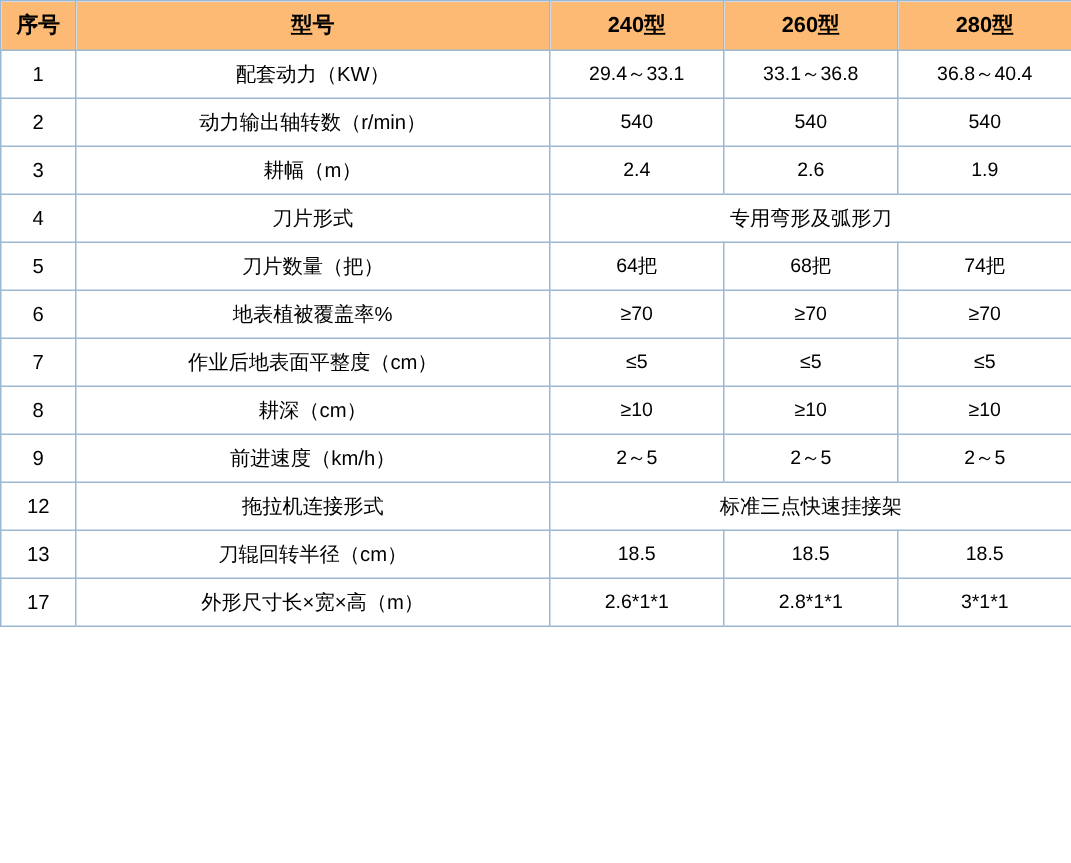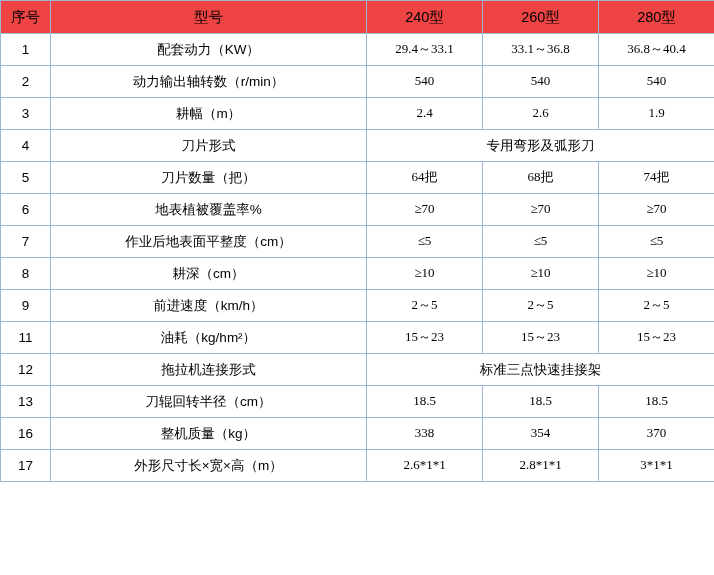--- a/index.html
+++ b/index.html
@@ -30,34 +30,33 @@
     vertical-align: middle;
     font-size: 13.5px;
     color: #000000;
     height: 31px;
     padding: 0 2px;
     line-height: 1.15;
     white-space: nowrap;
     overflow: hidden;
   }
   table.spec thead th {
-    background: #ef4444;
-    font-weight: normal;
+    background: #fdba74;
+    font-weight: bold;
     font-size: 14.5px;
     height: 32px;
   }
   table.spec td.idx {
     font-size: 13.5px;
   }
   table.spec td.name {
     font-size: 13.5px;
   }
   table.spec td.val {
     font-size: 13px;
-    font-family: Liberation Serif, serif;
   }
   table.spec td.span {
     font-size: 13.5px;
     margin-left: 24px;
   }
 </style>
 </head>
 <body>
 
 <table class="spec">
@@ -133,46 +132,32 @@
         <td class="val">≥10</td>
       </tr>
       <tr>
         <td class="idx">9</td>
         <td class="name">前进速度（km/h）</td>
         <td class="val">2～5</td>
         <td class="val">2～5</td>
         <td class="val">2～5</td>
       </tr>
       <tr>
-        <td class="idx">11</td>
-        <td class="name">油耗（kg/hm²）</td>
-        <td class="val">15～23</td>
-        <td class="val">15～23</td>
-        <td class="val">15～23</td>
-      </tr>
-      <tr>
         <td class="idx">12</td>
         <td class="name">拖拉机连接形式</td>
         <td class="span" colspan="3">标准三点快速挂接架</td>
       </tr>
       <tr>
         <td class="idx">13</td>
         <td class="name">刀辊回转半径（cm）</td>
         <td class="val">18.5</td>
         <td class="val">18.5</td>
         <td class="val">18.5</td>
       </tr>
       <tr>
-        <td class="idx">16</td>
-        <td class="name">整机质量（kg）</td>
-        <td class="val">338</td>
-        <td class="val">354</td>
-        <td class="val">370</td>
-      </tr>
-      <tr>
         <td class="idx">17</td>
         <td class="name">外形尺寸长×宽×高（m）</td>
         <td class="val">2.6*1*1</td>
         <td class="val">2.8*1*1</td>
         <td class="val">3*1*1</td>
       </tr>
     </tbody>
 </table>
 
 </body></html>

